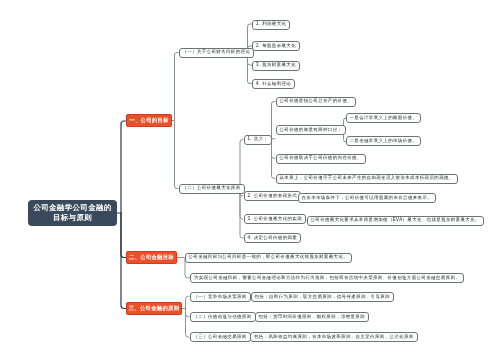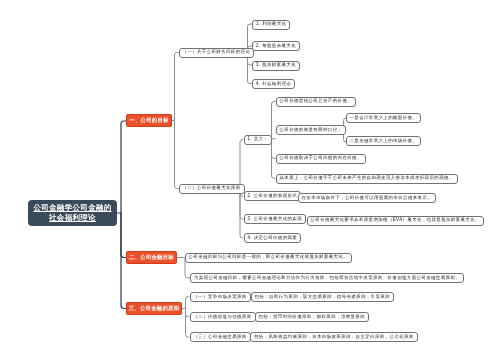--- a/index.html
+++ b/index.html
@@ -3,21 +3,21 @@
 <meta charset="utf-8">
 <title>公司金融学公司金融的目标与原则</title>
 <style>
 html,body{margin:0;padding:0;background:#fff;}
 body{width:500px;height:360px;overflow:hidden;
  font-family:"Liberation Sans","DejaVu Sans",sans-serif;}
 #canvas{position:relative;width:500px;height:360px;background:#fff;}
 svg#links{position:absolute;left:0;top:0;width:500px;height:360px;pointer-events:none;}
 .node{position:absolute;box-sizing:border-box;display:flex;align-items:center;}
 .root{background:#3b4a5a;color:#ffffff;border-radius:4px;font-size:7.48px;line-height:10.3px;letter-spacing:0.35px;
-  text-align:center;font-weight:bold;justify-content:center;text-decoration:underline;}
+  text-align:center;font-weight:bold;justify-content:center;}
 .lvl1{background:#e8512a;color:#ffffff;border-radius:1.8px;border:0.6px solid #cf3d1b;font-size:5.4px;font-weight:bold;
   justify-content:center;letter-spacing:0.22px;}
 .leaf{background:#fff;border:0.7px solid #6e7378;border-radius:3px;font-size:4.45px;
   color:#1b1b1b;white-space:nowrap;padding:0 3px;justify-content:center;line-height:1;width:max-content;letter-spacing:0.4px;}
 </style>
 </head>
 <body>
 
 <div id="canvas">
   <svg id="links" viewBox="0 0 500 360">
@@ -57,21 +57,21 @@
       <path d="M185.5 308.5 V313.8 a3 3 0 0 0 3 3 H189.5"></path>
       <path d="M185.5 308.5 V334.3 a3 3 0 0 0 3 3 H189.5"></path>
 
       <path d="M242.5 297.3 H250.5"></path>
       <path d="M246.5 316.8 H254.5"></path>
       <path d="M242.5 337.3 H250"></path>
     </g>
   </svg>
 
   <div class="node root" style="left:28px;top:200px;width:89px;height:26px;">
-    <div><span>公司金融学公司金融的</span><br><span>社会福利理论</span></div>
+    <div><span>公司金融学公司金融的</span><br><span>目标与原则</span></div>
   </div>
 
   <div class="node lvl1" style="left:126px;top:114px;width:46px;height:13px;">一、公司的目标</div>
   <div class="node lvl1" style="left:126px;top:251px;width:51px;height:13px;">二、公司金融目标</div>
   <div class="node lvl1" style="left:126px;top:302px;width:56px;height:13px;">三、公司金融的原则</div>
 
   <div class="node leaf" style="left:178.5px;top:47.5px;height:10px;">（一）关于公司财务目标的理论</div>
   <div class="node leaf" style="left:178.5px;top:183.5px;height:10px;">（二）公司价值最大化原则</div>
 
   <div class="node leaf" style="left:252px;top:19.5px;height:10px;">1. 利润最大化</div>

